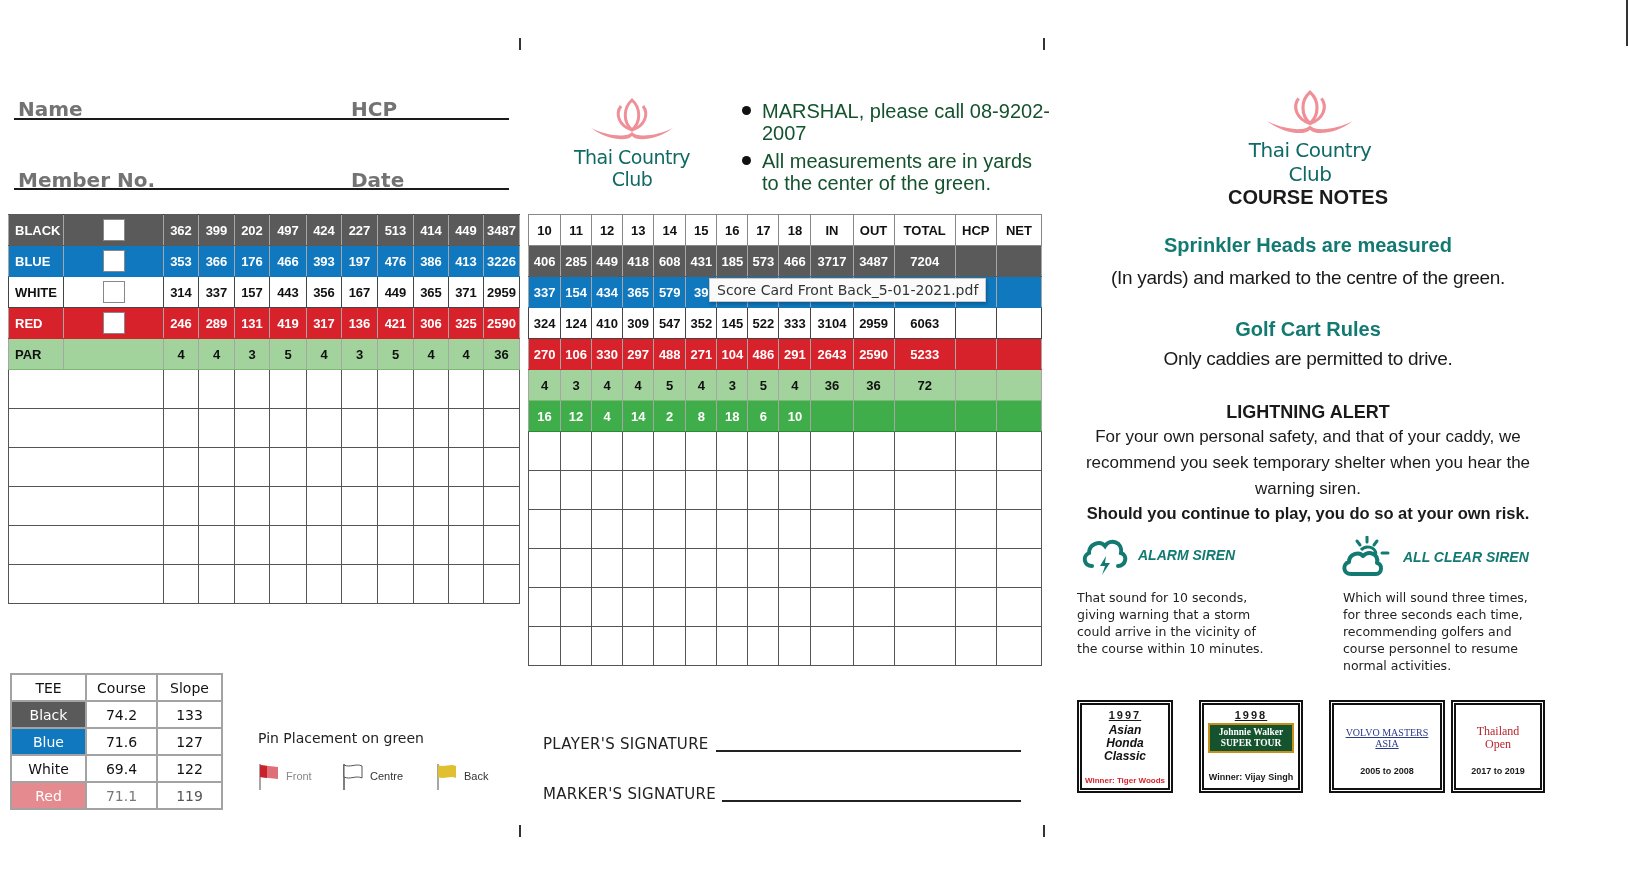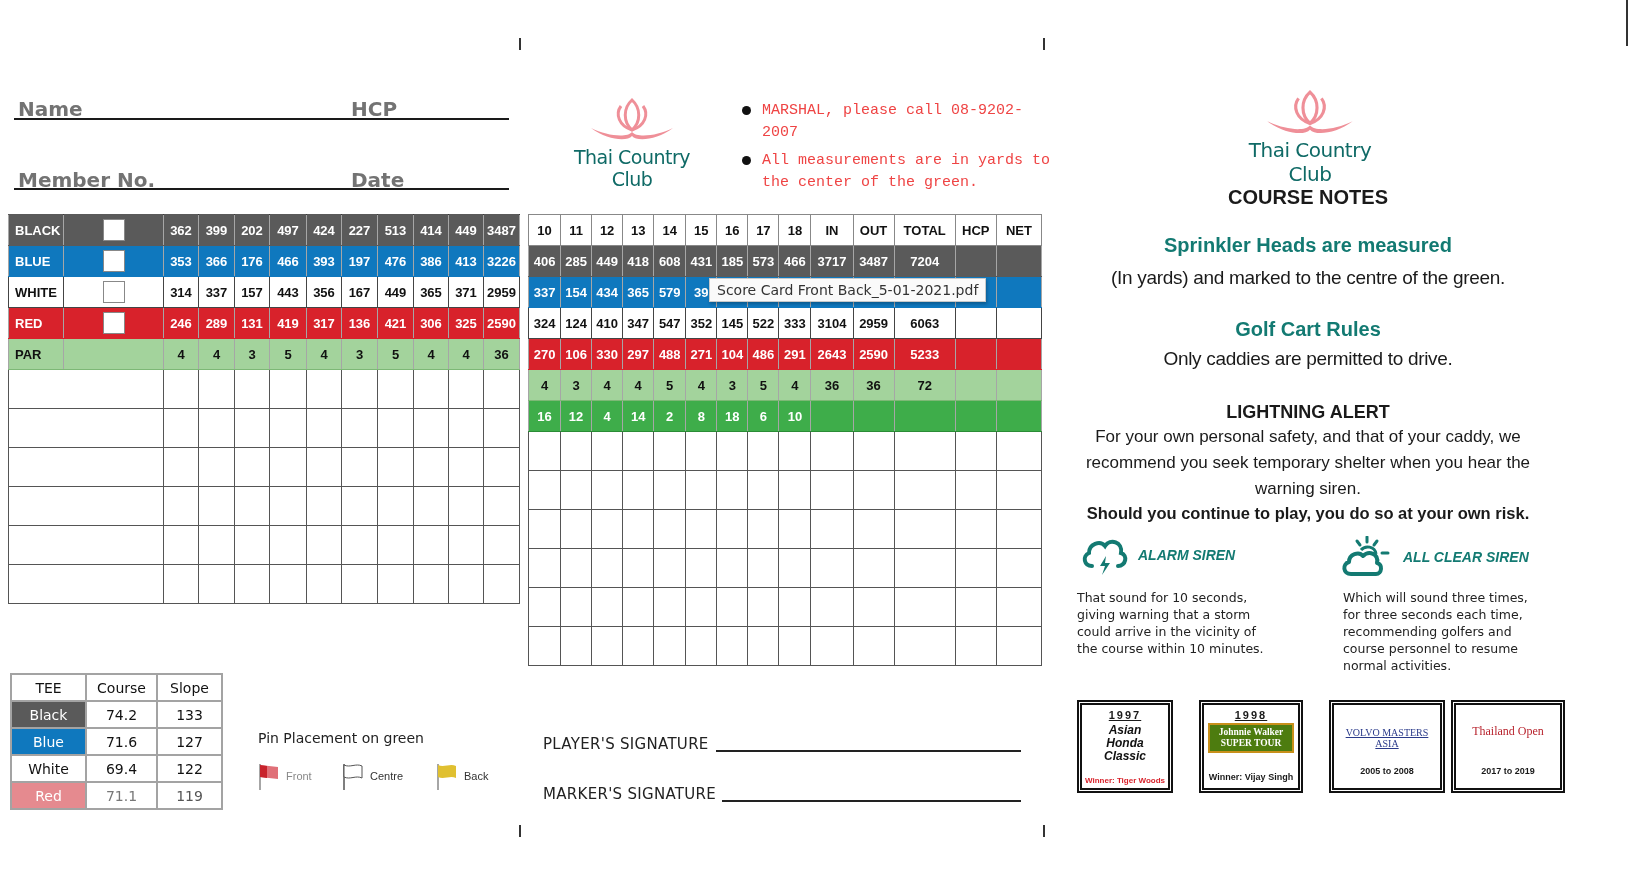--- a/index.html
+++ b/index.html
@@ -9,21 +9,21 @@
   .crop-mark { position: absolute; width: 2px; height: 12px; background: #333; }
 
   
   .field-label { position: absolute; font-family: "DejaVu Sans", sans-serif; font-size: 20px; color: #737373; font-weight: bold; }
   .field-line { position: absolute; height: 2px; background: #1a1a1a; }
 
   
   .logo { position: absolute; text-align: center; }
   .logo .club-name { font-family: "DejaVu Sans", sans-serif; color: #0f6a66; letter-spacing: -0.5px; }
 
-  .notes-top { position: absolute; left: 742px; top: 100px; width: 310px; font-family: Liberation Mono, monospace; font-size: 15px; color: #ef4444; line-height: 22px; }
+  .notes-top { position: absolute; left: 742px; top: 100px; width: 310px; font-family: Liberation Sans, sans-serif; font-size: 20px; color: #14532d; line-height: 22px; }
   .notes-top .bullet-item { position: relative; padding-left: 20px; margin-bottom: 6px; }
   .notes-top .bullet-item::before { content: ""; position: absolute; left: 0; top: 6px; width: 9px; height: 9px; border-radius: 50%; background: #111; }
 
   
   table.score { position: absolute; border-collapse: collapse; table-layout: fixed; }
   table.score td { border: 1px solid #444; height: 31px; text-align: center; font-weight: bold; font-size: 13px; padding: 0; white-space: nowrap; overflow: hidden; }
   table.score tr.empty td { height: 39px; border-color: #555; }
   table.score tr.hdr td { background: #fff; color: #111; border-color: #888; }
   table.score td.lbl { text-align: left; padding-left: 6px; }
   tr.black td { background: #5a5a5a; color: #fff; border-color: #5a5a5a; }
@@ -326,21 +326,21 @@
     <td></td>
     <td></td>
     <td></td>
     <td></td>
     <td></td>
   </tr>
   <tr class="white">
     <td>324</td>
     <td>124</td>
     <td>410</td>
-    <td>347</td>
+    <td>309</td>
     <td>547</td>
     <td>352</td>
     <td>145</td>
     <td>522</td>
     <td>333</td>
     <td>3104</td>
     <td>2959</td>
     <td>6063</td>
     <td></td>
     <td></td>
@@ -599,23 +599,23 @@
 </div>
 <div class="siren-text" style="left:1343px;top:589px;width:200px;">Which will sound three times, for three seconds each time, recommending golfers and course personnel to resume normal activities.</div>
 
 <div class="badge" style="left:1077px;width:96px;">
   <div class="yr">1997</div>
   <div style="font-style:italic;font-weight:bold;font-size:12px;line-height:13px;margin:3px 8px 0;color:#111;">Asian Honda Classic</div>
   <div class="cap" style="color:#d8222b;font-size:8px;bottom:3px;">Winner: Tiger Woods</div>
 </div>
 <div class="badge" style="left:1199px;width:104px;">
   <div class="yr">1998</div>
-  <div style="background:#4d7c0f;border:2px solid #c8901a;color:#fff;font-family:'Liberation Serif',serif;font-weight:bold;font-size:9.5px;line-height:11px;margin:2px 4px 0;padding:2px 2px;">Johnnie Walker SUPER TOUR</div>
+  <div style="background:#14532d;border:2px solid #c8901a;color:#fff;font-family:'Liberation Serif',serif;font-weight:bold;font-size:9.5px;line-height:11px;margin:2px 4px 0;padding:2px 2px;">Johnnie Walker SUPER TOUR</div>
   <div class="cap">Winner: Vijay Singh</div>
 </div>
 <div class="badge" style="left:1329px;width:116px;">
   <div style="font-family:'Liberation Serif',serif;font-size:10px;color:#2a3a8a;margin:22px 8px 0;line-height:11px;text-decoration:underline;">VOLVO MASTERS ASIA</div>
   <div class="cap" style="bottom:12px;">2005 to 2008</div>
 </div>
-<div class="badge" style="left:1451px;width:114px;">
+<div class="badge" style="left:1451px;width:94px;">
   <div style="font-family:'Liberation Serif',serif;font-size:12px;color:#b8242e;margin:20px 14px 0;line-height:13px;">Thailand Open</div>
   <div class="cap" style="bottom:12px;">2017 to 2019</div>
 </div>
 
 </body></html>

